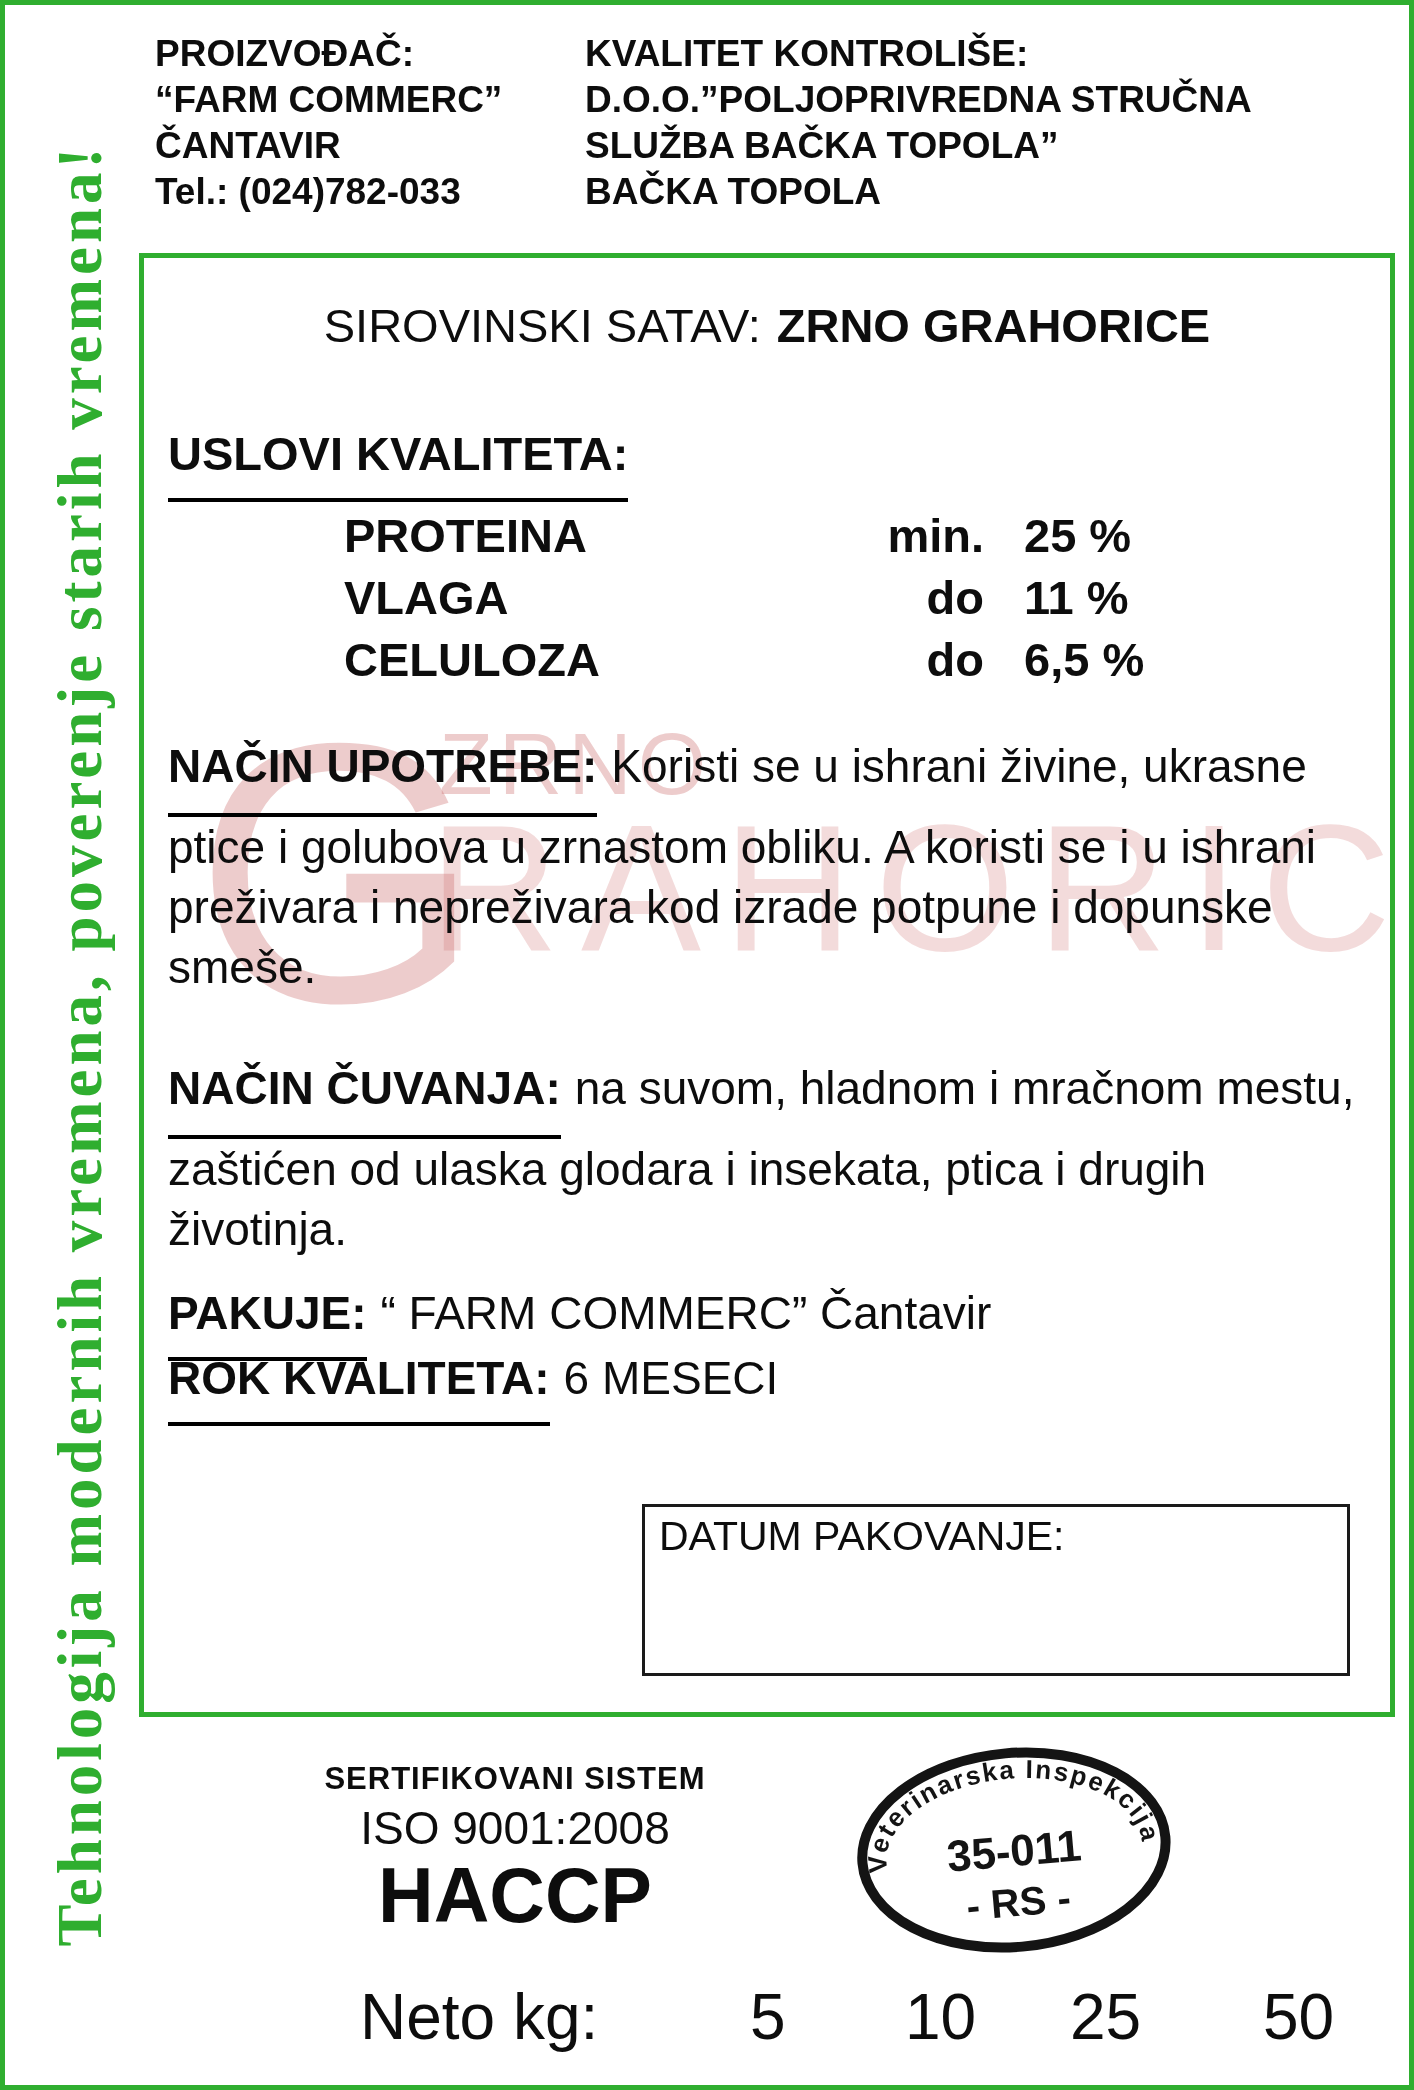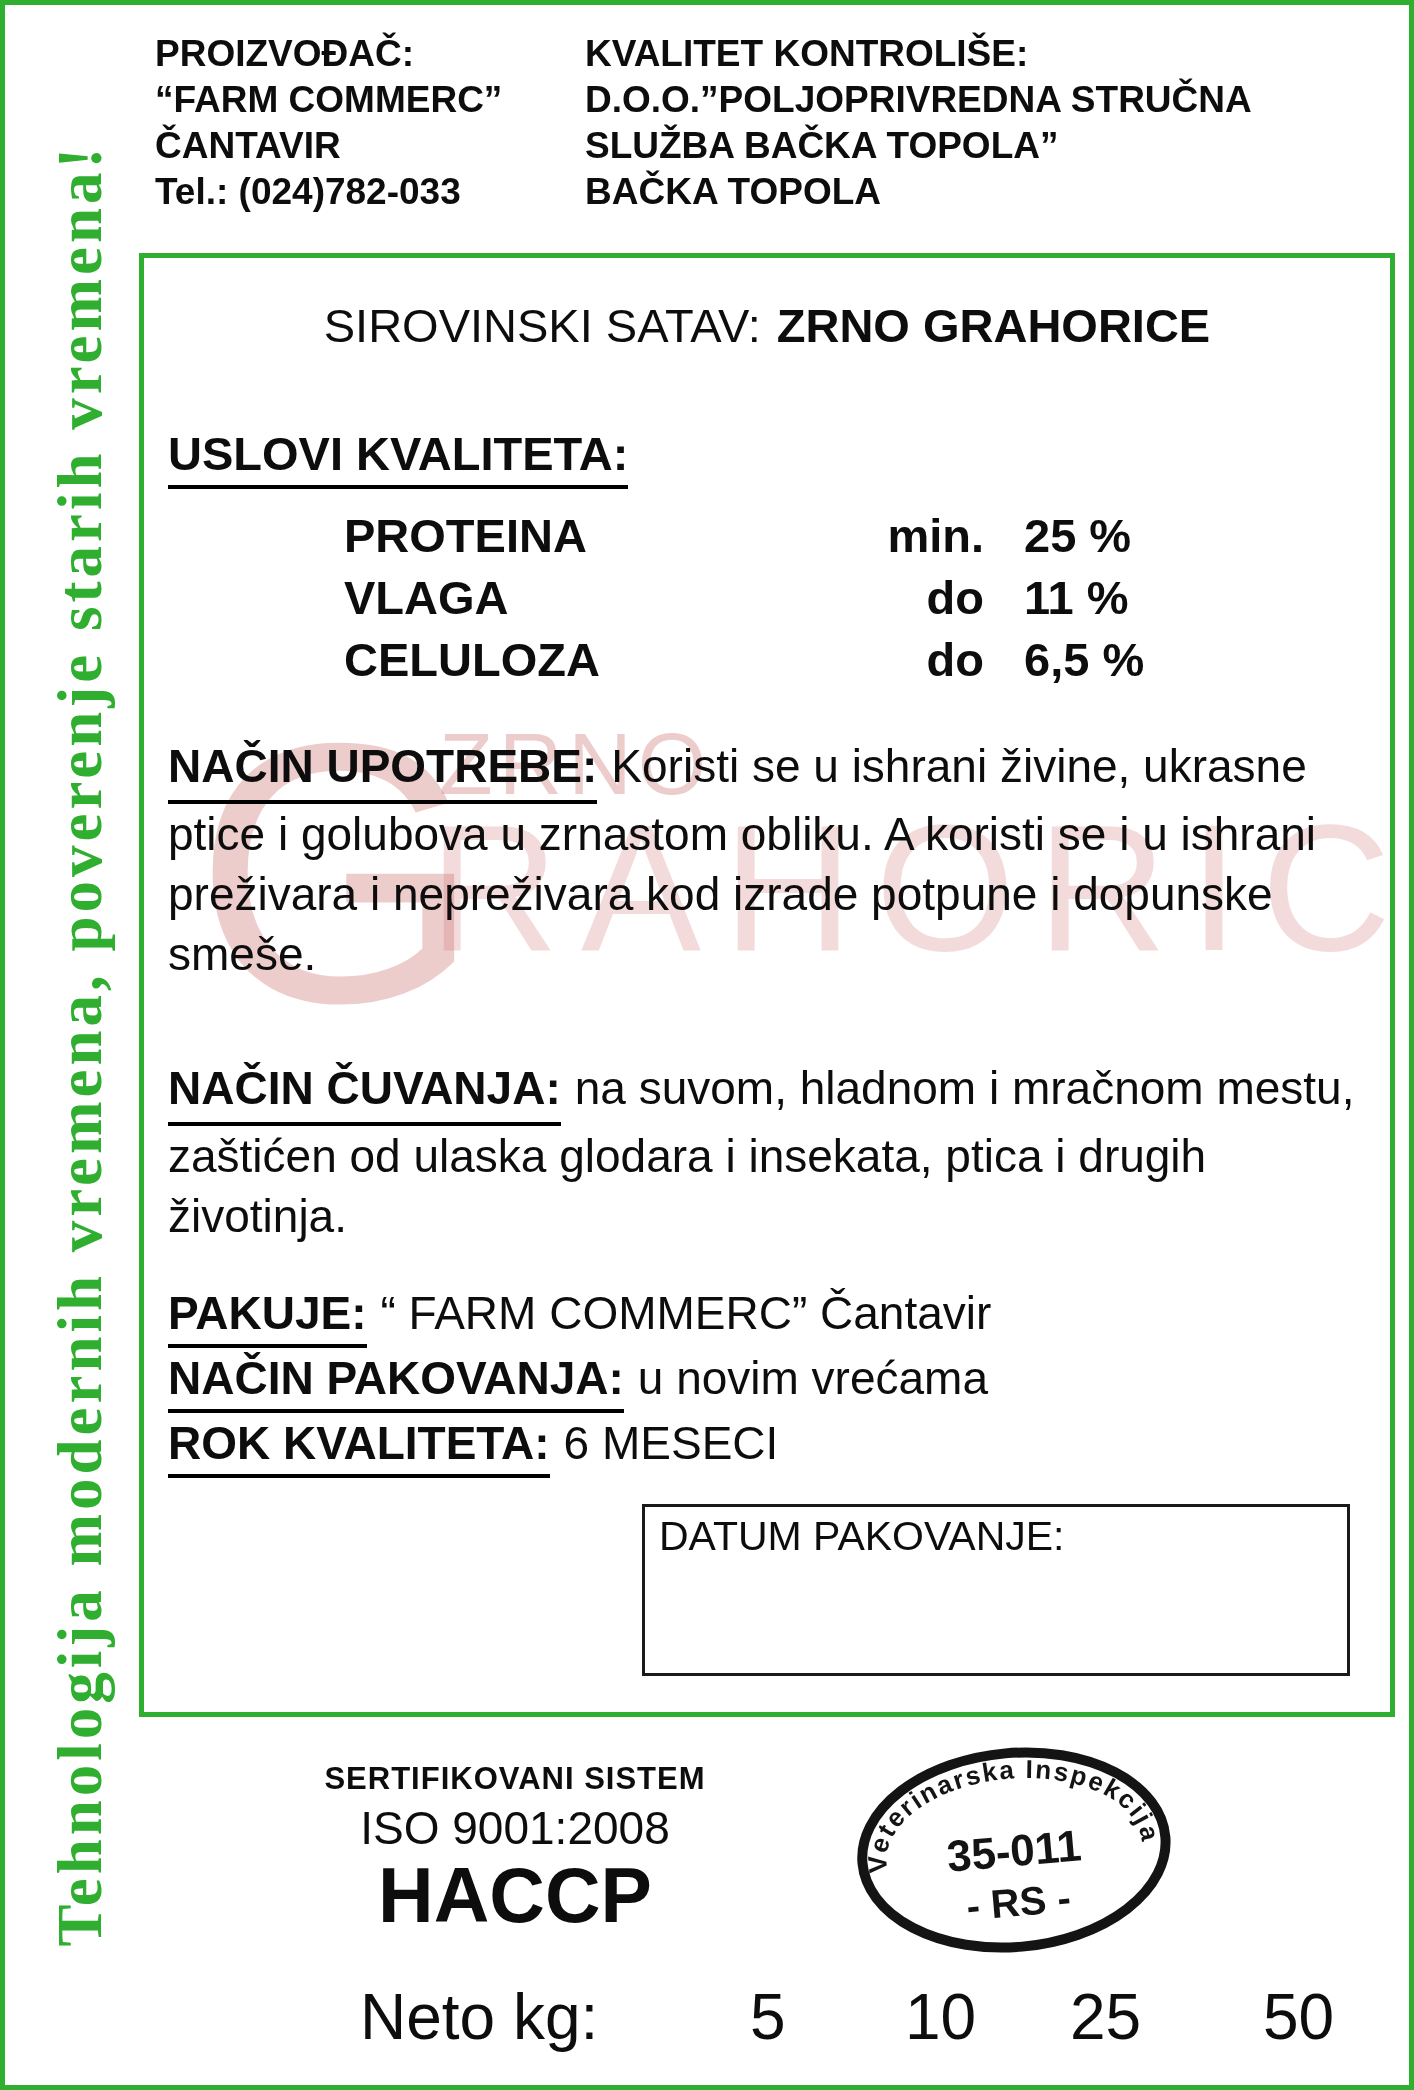--- a/index.html
+++ b/index.html
@@ -39,21 +39,21 @@
   .watermark{position:absolute;inset:0;z-index:0;overflow:hidden;pointer-events:none;}
   .watermark span{position:absolute;font-family:"Liberation Sans",sans-serif;line-height:1;}
   .wm-g{left:50px;top:430px;font-size:370px;line-height:0.8;color:var(--pinkA);}
   .wm-zrno{left:295px;top:462px;font-size:88px;letter-spacing:6px;color:var(--pinkA);}
   .wm-rah{left:285px;top:540px;font-size:180px;letter-spacing:22px;color:var(--pinkB);}
   .title{left:0;right:0;top:40px;text-align:center;font-size:47px;white-space:nowrap;}
   .title .lbl{font-weight:normal;}
   .title .val{font-weight:bold;margin-left:16px;}
   .h{
     font-weight:bold;display:inline-block;
-    border-bottom:4px solid #000;padding-bottom:4px;margin-right:14px;
+    border-bottom:4px solid #000;padding-bottom:17px;margin-right:14px;
   }
   .uslovi{left:24px;top:168px;font-size:47px;}
   .qrows{left:0;top:246px;right:10px;}
   .qrow{
     display:grid;grid-template-columns:460px 180px 1fr;
     padding-left:200px;height:62px;align-items:center;
     font-weight:bold;font-size:47px;
   }
   .qrow .qual{text-align:right;}
   .qrow .qval{padding-left:40px;}
@@ -139,23 +139,20 @@
 
     <p class="para storage">
       <span class="h">NAČIN ČUVANJA:</span><span>na suvom, hladnom i mračnom mestu, zaštićen od ulaska glodara i insekata, ptica i drugih životinja.</span>
     </p>
 
     <div class="paks">
       <div class="pline">
         <span class="h">PAKUJE:</span><span>“ FARM COMMERC” Čantavir</span>
       </div>
       <div class="pline">
-        <span class="h">NAČIN PAKOVANJA:</span><span>u novim vrećama</span>
-      </div>
-      <div class="pline">
         <span class="h">ROK KVALITETA:</span><span>6 MESECI</span>
       </div>
     </div>
 
     <div class="datum-box">
       <span>DATUM PAKOVANJE:</span>
     </div>
 
   </div>
 

